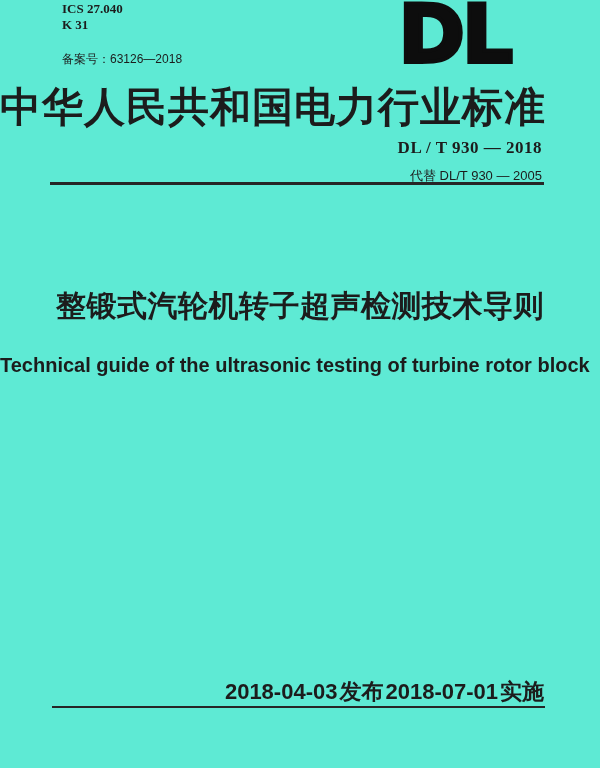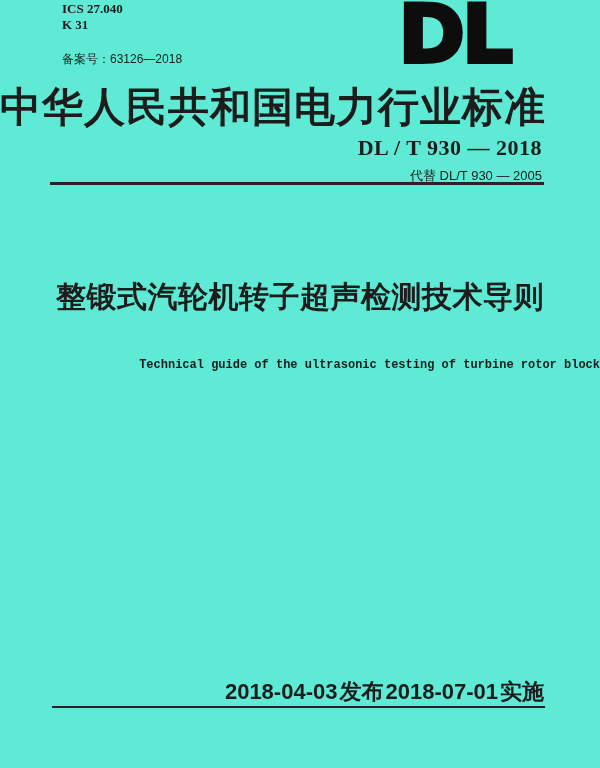--- a/index.html
+++ b/index.html
@@ -40,45 +40,45 @@
     font-family:"Liberation Serif", serif;
     font-weight:bold;font-size:41px;line-height:46px;
     letter-spacing:1px;
   }
   
   .std-num-block{
     position:absolute;top:137px;right:58px;text-align:right;
   }
   .std-num{
     font-family:"Liberation Serif", serif;
-    font-weight:bold;font-size:22px;line-height:22px;
+    font-weight:bold;font-size:17px;line-height:22px;
     letter-spacing:.5px;
     margin-left:36px;
   }
   .std-replaces{
     font-family:Liberation Sans, sans-serif;
     font-size:13px;line-height:16px;margin-top:9px;
   }
   .rule-top{
     position:absolute;left:50px;right:56px;top:182px;
     height:3px;background:#262626;border:0;margin:0;
   }
   
   .title-zh{
-    position:absolute;top:279px;left:0;right:0;
+    position:absolute;top:288px;left:0;right:0;
     text-align:center;white-space:nowrap;
     font-family:"Liberation Sans", sans-serif;
     font-weight:bold;font-size:30px;line-height:36px;
     letter-spacing:0.5px;
   }
   .title-en{
     position:absolute;top:355px;left:0;right:0;
-    text-align:right;
-    font-family:Liberation Mono, monospace;
-    font-weight:bold;font-size:12px;line-height:20px;
+    text-align:left;
+    font-family:Liberation Sans, sans-serif;
+    font-weight:bold;font-size:20px;line-height:20px;
   }
   
   .dates-row{
     position:absolute;left:55px;right:55px;top:682px;
     display:flex;justify-content:flex-end;align-items:baseline;
     font-family:"Liberation Sans", sans-serif;
     font-weight:bold;font-size:22px;line-height:20px;
   }
   .date-cell span{margin:0 1px;}
   .rule-bottom{

